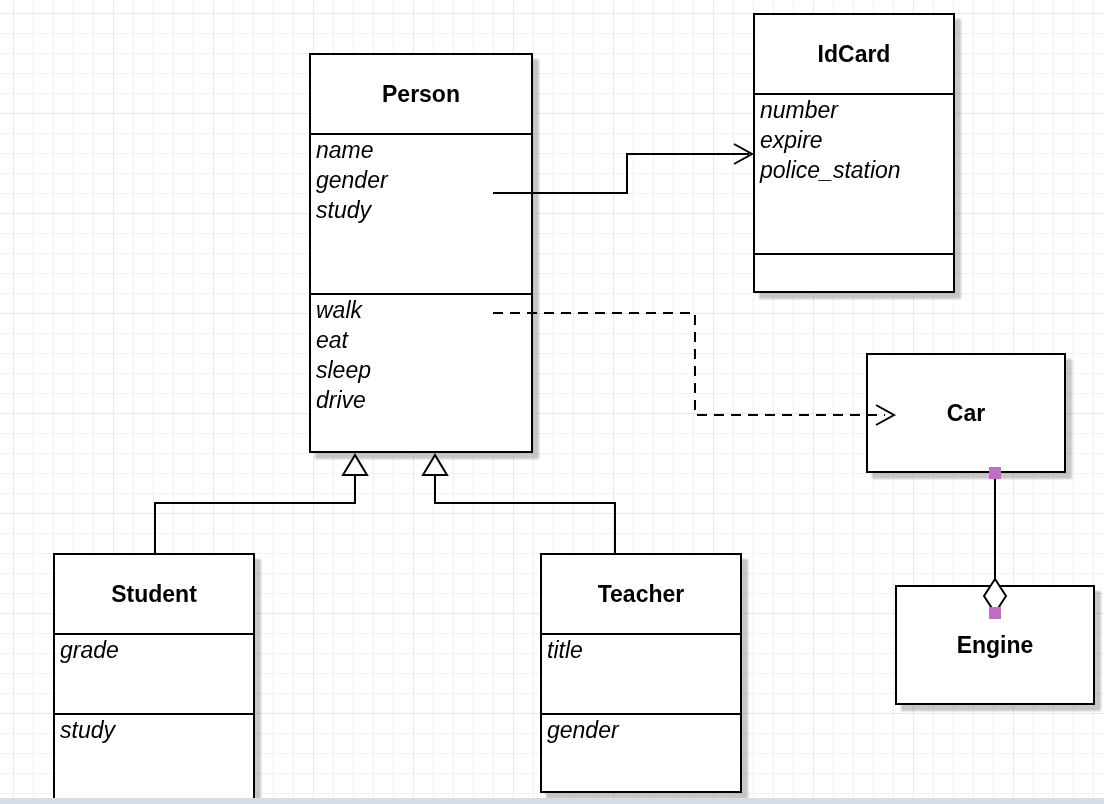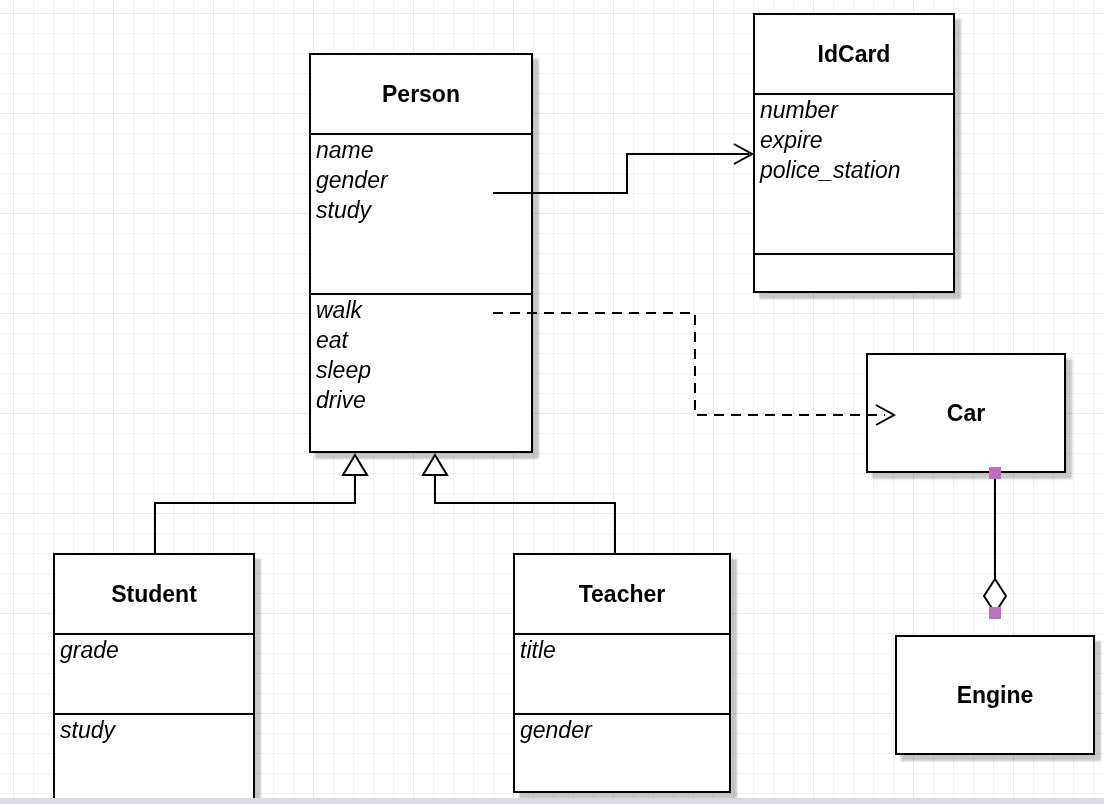--- a/index.html
+++ b/index.html
@@ -99,35 +99,35 @@
       <div class="uml-row">expire</div>
       <div class="uml-row">police_station</div>
     </div>
     <div class="uml-section grow"></div>
   </div>
 
   <div class="uml-class" style="left:866px;top:353px;width:200px;height:120px">
     <div class="uml-title solo">Car</div>
   </div>
 
-  <div class="uml-class" style="left:895px;top:635px;width:200px;height:120px">
+  <div class="uml-class" style="left:895px;top:585px;width:200px;height:120px">
     <div class="uml-title solo">Engine</div>
   </div>
 
   <div class="uml-class" style="left:53px;top:553px;width:202px;height:278px">
     <div class="uml-title">Student</div>
     <div class="uml-section sep h78">
       <div class="uml-row">grade</div>
     </div>
     <div class="uml-section grow">
       <div class="uml-row">study</div>
     </div>
   </div>
 
-  <div class="uml-class" style="left:513px;top:553px;width:218px;height:240px">
+  <div class="uml-class" style="left:540px;top:553px;width:202px;height:240px">
     <div class="uml-title">Teacher</div>
     <div class="uml-section sep h78">
       <div class="uml-row">title</div>
     </div>
     <div class="uml-section grow">
       <div class="uml-row">gender</div>
     </div>
   </div>
 
   <svg id="edges" xmlns="http://www.w3.org/2000/svg" viewBox="0 0 1104 804">

